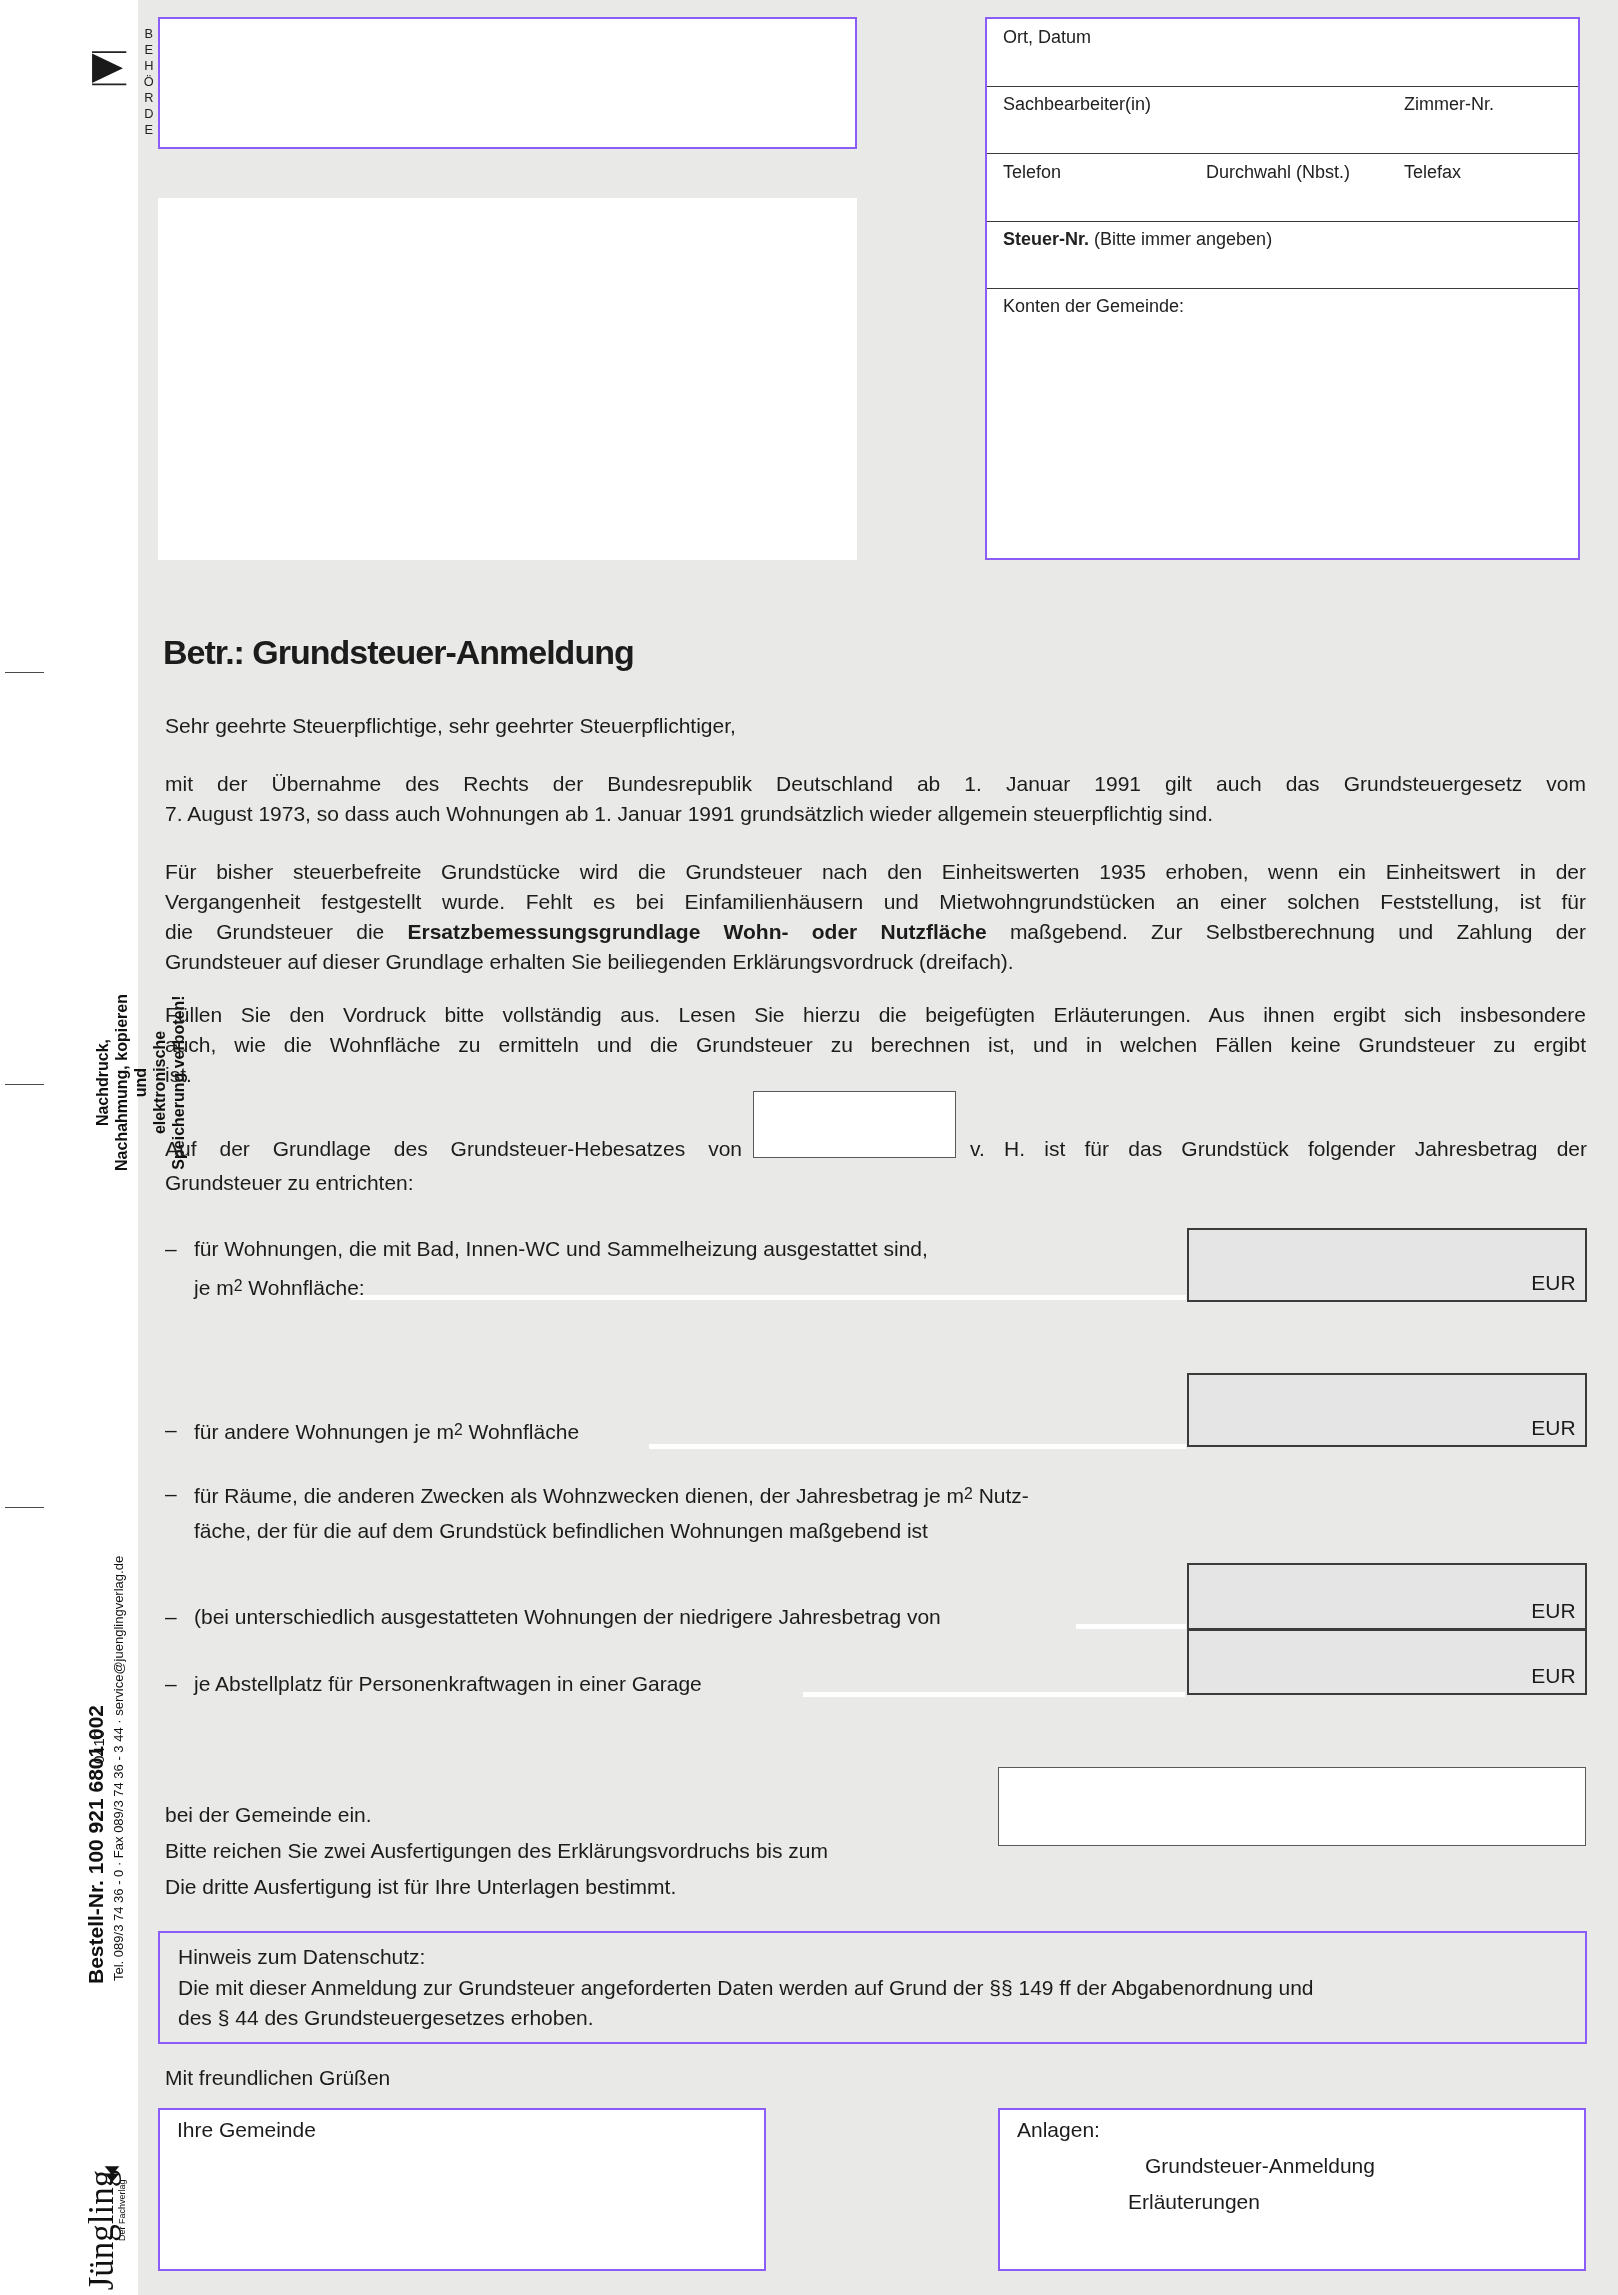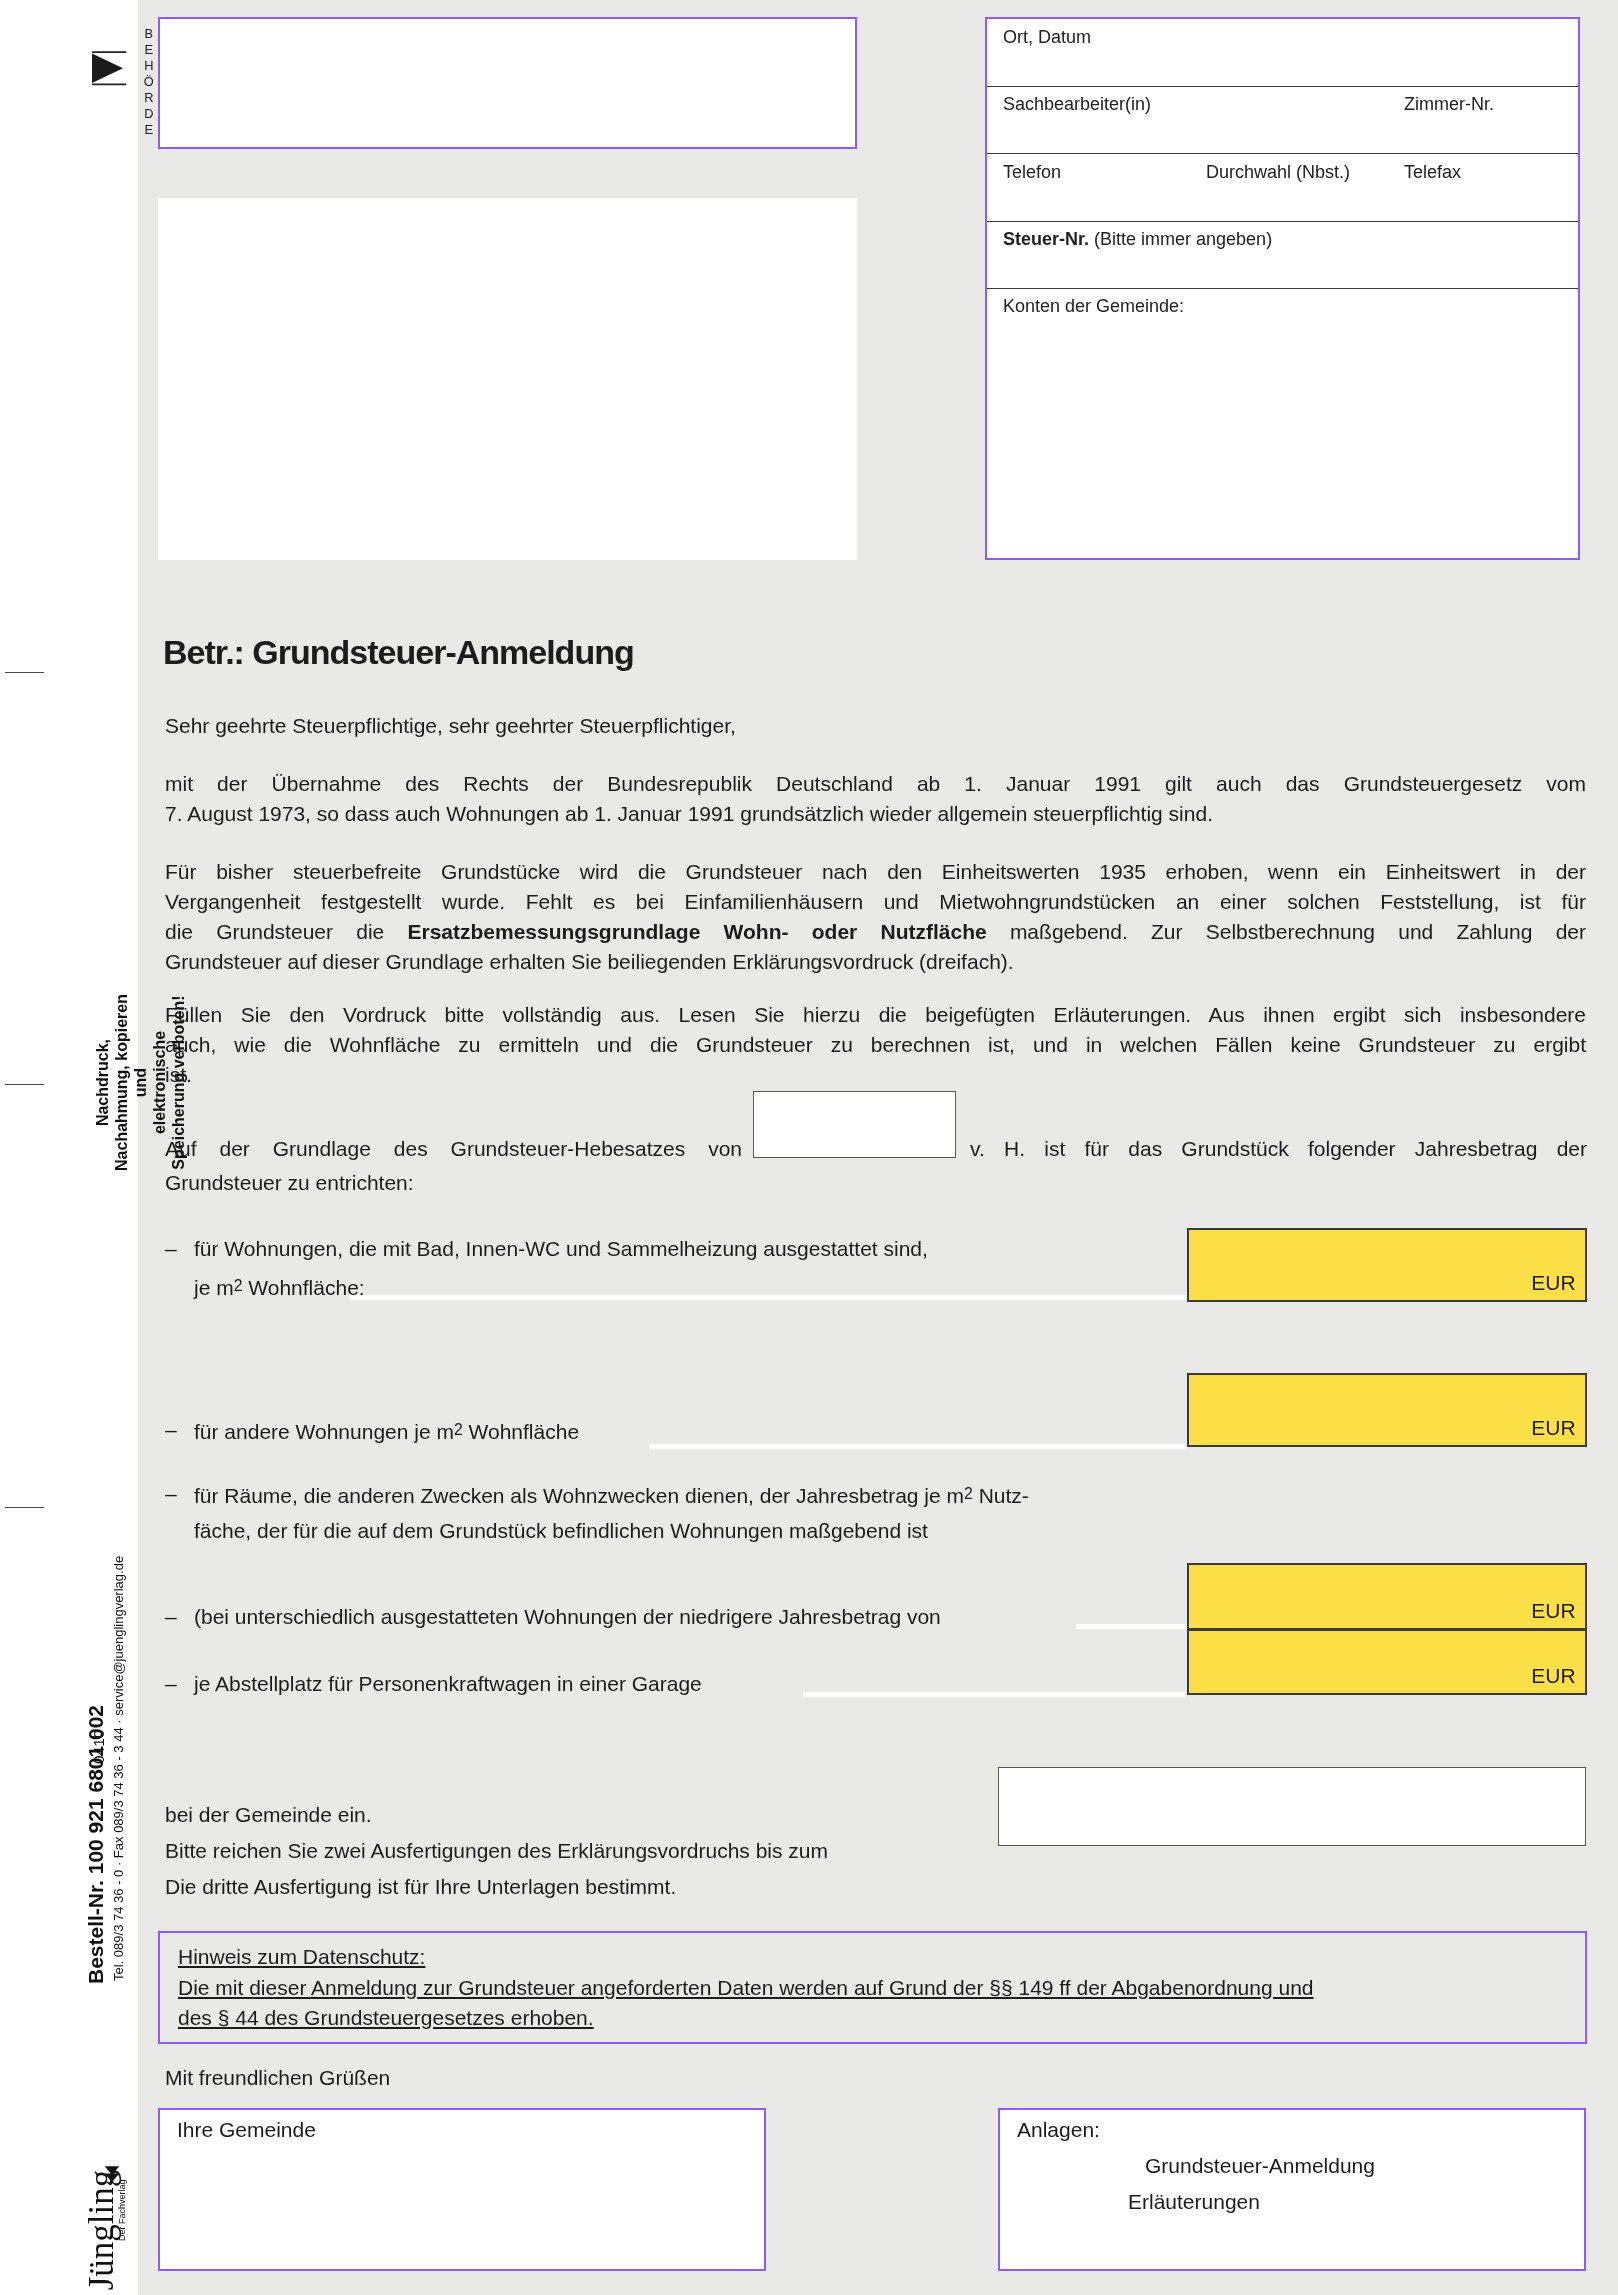--- a/index.html
+++ b/index.html
@@ -13,30 +13,30 @@
   .whitebox{background:#ffffff;}
   .bordered{border:2px solid #8b5cf6;}
   .thinbordered{border:1.3px solid #5a5a5a;}
   .lbl{font-size:18px;color:#222;}
   .body-text{font-size:21px;line-height:30px;color:#1c1c1c;}
   .jline{text-align:justify;text-align-last:justify;}
   .sep{position:absolute;left:0;width:100%;height:1.3px;background:#3b3b3b;}
   .behoerde{font-size:12.8px;line-height:16px;color:#222;text-align:center;width:17.5px;}
   .foldmark{height:1.3px;background:#4a4a4a;width:39px;left:5.4px;}
   .underline-strip{position:absolute;height:4.7px;background:#ffffff;}
-  .eurbox{position:absolute;left:1187px;width:400px;background:#fde047;border:2px solid #3b3b3b;box-sizing:border-box;}
+  .eurbox{position:absolute;left:1187px;width:400px;background:#e5e5e5;border:2px solid #3b3b3b;box-sizing:border-box;}
   .eurlabel{position:absolute;right:9.4px;bottom:5.4px;font-size:21px;color:#1c1c1c;}
   .dash{position:absolute;left:165px;}
   .itemtext{position:absolute;left:194px;}
   .rot{transform:rotate(-90deg);transform-origin:0 0;}
   .notice{width:195px;height:40px;font-weight:bold;font-size:16px;line-height:19px;text-align:center;color:#111;}
   .imprint{width:572px;height:91px;}
   .imprint span{position:absolute;white-space:nowrap;color:#111;}
   sup.sq{font-size:75%;vertical-align:4px;}
-  .hnote{font-size:21px;line-height:30px;text-decoration:underline;}
+  .hnote{font-size:21px;line-height:30px;}
 </style>
 </head>
 <body>
 
 <div class="abs sheet"></div>
 
 <svg class="abs" style="left:86px;top:46px;" width="43" height="43" viewBox="0 0 64 64">
   <line x1="9" y1="9" x2="60" y2="9" stroke="#222" stroke-width="2.5"></line>
   <line x1="9" y1="57" x2="60" y2="57" stroke="#222" stroke-width="2.5"></line>
   <polygon points="9,11 9,55 55,33" fill="#1a1a1a"></polygon>

